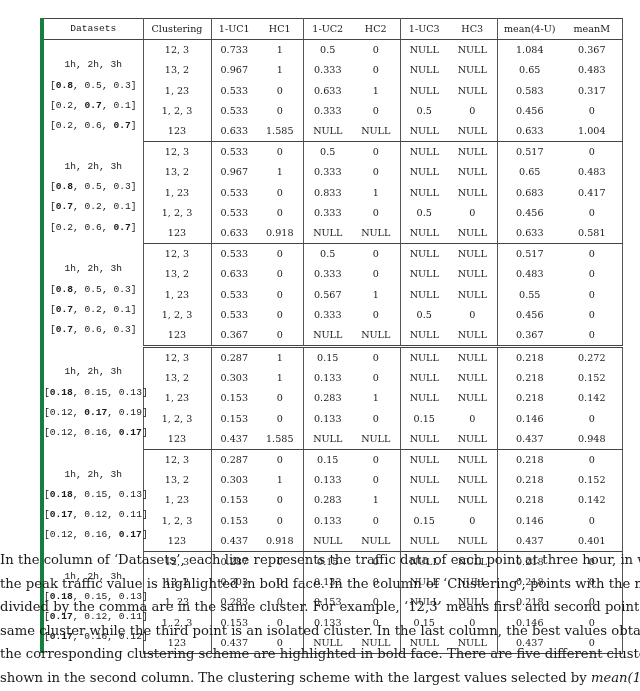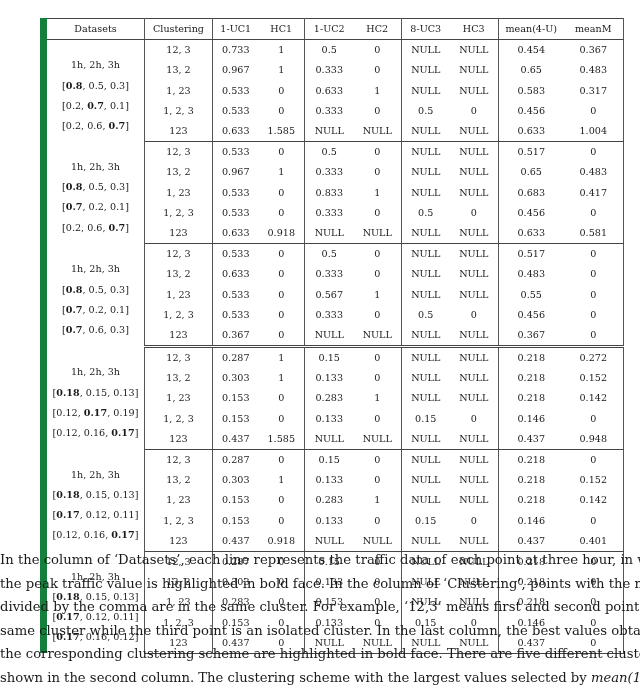--- a/index.html
+++ b/index.html
@@ -11,21 +11,21 @@
   .tbl-wrap { position: absolute; left: 40px; top: 18px; width: 580px; }
   table.results {
     border-collapse: collapse; width: 580px; table-layout: fixed;
     font-size: 9.6px; line-height: 1;
   }
   table.results th, table.results td {
     text-align: center; padding: 0; font-weight: normal; white-space: nowrap;
   }
   table.results thead th { height: 20px; border-bottom: 1px solid #444; border-top: 1px solid #444; }
   table.results td { height: 20.2px; }
-  .b-l { border-left: 7px solid #15803d; }
+  .b-l { border-left: 4px solid #15803d; font-family: Liberation Mono, monospace; }
   .b-r { border-right: 1px solid #555; }
   .dataset-cell { line-height: 20.2px; vertical-align: middle; }
   .dataset-cell div { height: 20.2px; }
   tr.grp-end td { border-bottom: 1px solid #444; }
   tr.grp-end-double td { border-bottom: 3px double #444; }
   .bold { font-weight: bold; }
   .paragraph {
     position: absolute; left: 0; top: 548px; width: 660px;
     font-size: 13.2px; line-height: 23.5px; white-space: nowrap;
   }
@@ -50,21 +50,21 @@
         <col style="width:60px">
     </colgroup>
     <thead>
       <tr>
         <th class="b-l b-r">Datasets</th>
         <th class="b-r">Clustering</th>
         <th>1-UC1</th>
         <th class="b-r">HC1</th>
         <th>1-UC2</th>
         <th class="b-r">HC2</th>
-        <th>8-UC3</th>
+        <th>1-UC3</th>
         <th class="b-r">HC3</th>
         <th>mean(4-U)</th>
         <th class="b-r">meanM</th>
       </tr>
     </thead>
     <tbody id="table-body">
         <tr>
           <td rowspan="5" class="b-l b-r dataset-cell">
             <div style="height: 10px;"></div>
             <div><span>1h, 2h, 3h</span></div>
@@ -72,21 +72,21 @@
             <div><span>[0.2, </span><span class="bold">0.7</span><span>, 0.1]</span></div>
             <div><span>[0.2, 0.6, </span><span class="bold">0.7</span><span>]</span></div>
           </td>
           <td class="b-r">12, 3</td>
           <td class="">0.733</td>
           <td class="b-r">1</td>
           <td class="">0.5</td>
           <td class="b-r">0</td>
           <td class="">NULL</td>
           <td class="b-r">NULL</td>
-          <td class="">0.454</td>
+          <td class="">1.084</td>
           <td class="b-r">0.367</td>
         </tr>
         <tr>
           <td class="b-r">13, 2</td>
           <td class="">0.967</td>
           <td class="b-r">1</td>
           <td class="">0.333</td>
           <td class="b-r">0</td>
           <td class="">NULL</td>
           <td class="b-r">NULL</td>

